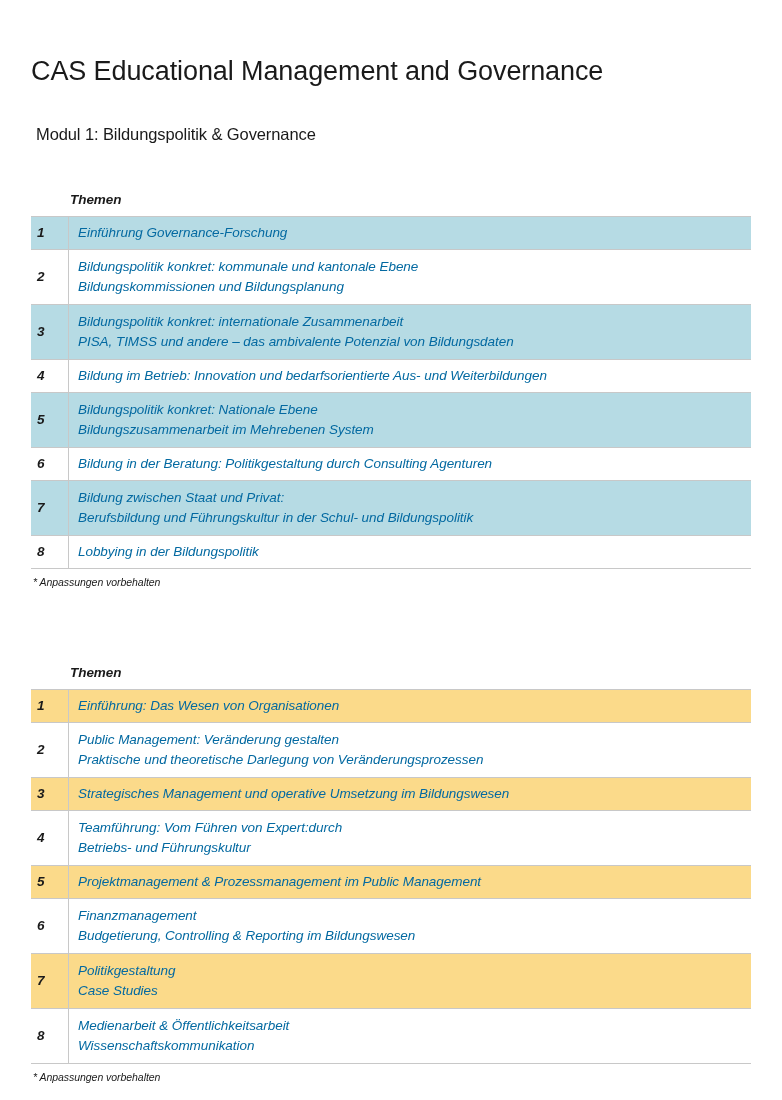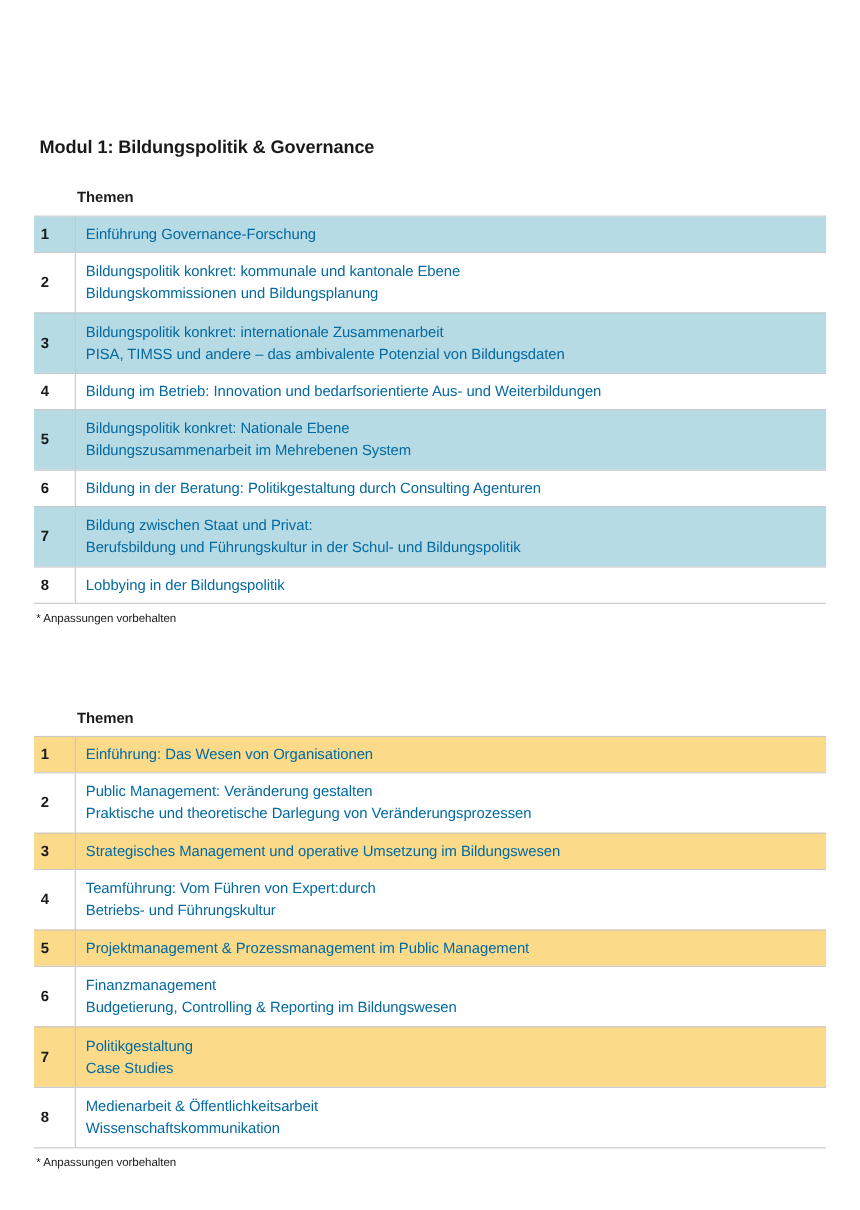--- a/index.html
+++ b/index.html
@@ -39,29 +39,30 @@
   .module {
     position: absolute;
     left: 31px;
     width: 720px;
   }
   #module-1 { top: 125px; }
   #module-2 { top: 617px; }
 
   .module-title {
     font-size: 16.5px;
-    font-weight: bold;
+    font-weight: normal;
     color: #1a1a1a;
     letter-spacing: -0.1px;
     margin: 0 0 0 5px;
     white-space: nowrap;
   }
 
   .table-wrap {
-    margin-top: 28px;
+    margin-top: 48px;
+    font-style: italic;
   }
 
   .col-head {
     font-size: 13.5px;
     font-weight: bold;
     color: #1a1a1a;
     padding: 0 0 9px 39px;
     letter-spacing: -0.05px;
   }
 
@@ -111,20 +112,21 @@
     color: #1a1a1a;
     padding: 7px 0 0 2px;
     letter-spacing: -0.05px;
   }
 </style>
 </head>
 <body>
 
 <div class="page">
 
+  <h1 class="page-title">CAS Educational Management and Governance</h1>
 
   <section class="module" id="module-1">
     <h2 class="module-title">Modul 1: Bildungspolitik &amp; Governance</h2>
     <div class="table-wrap">
       <div class="col-head">Themen</div>
       <table class="topics">
         <tbody>
             <tr class="hl single">
               <td class="num">1</td>
               <td class="topic"><span>Einführung Governance-Forschung</span></td>

